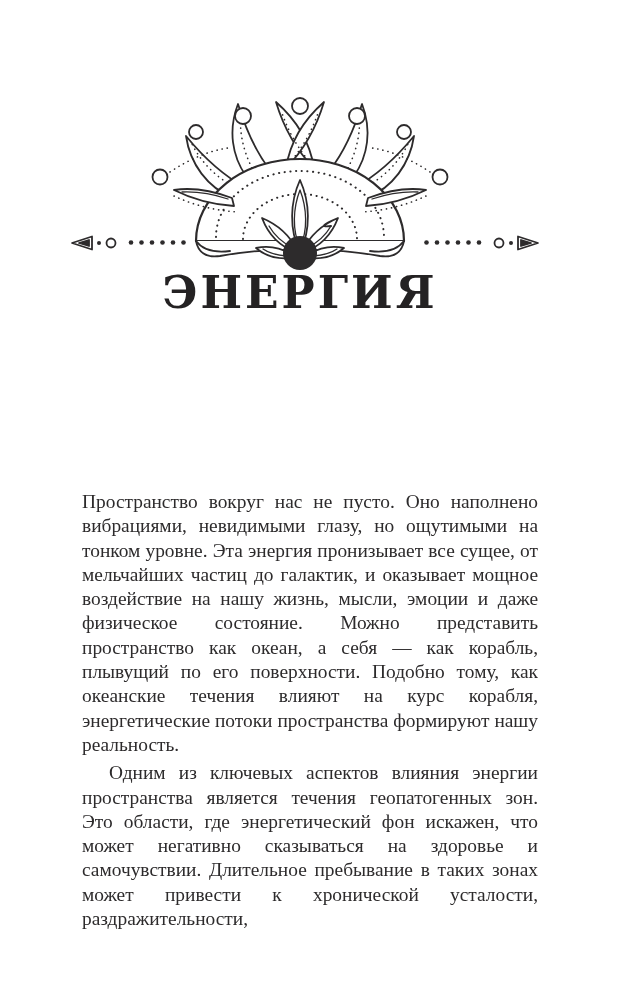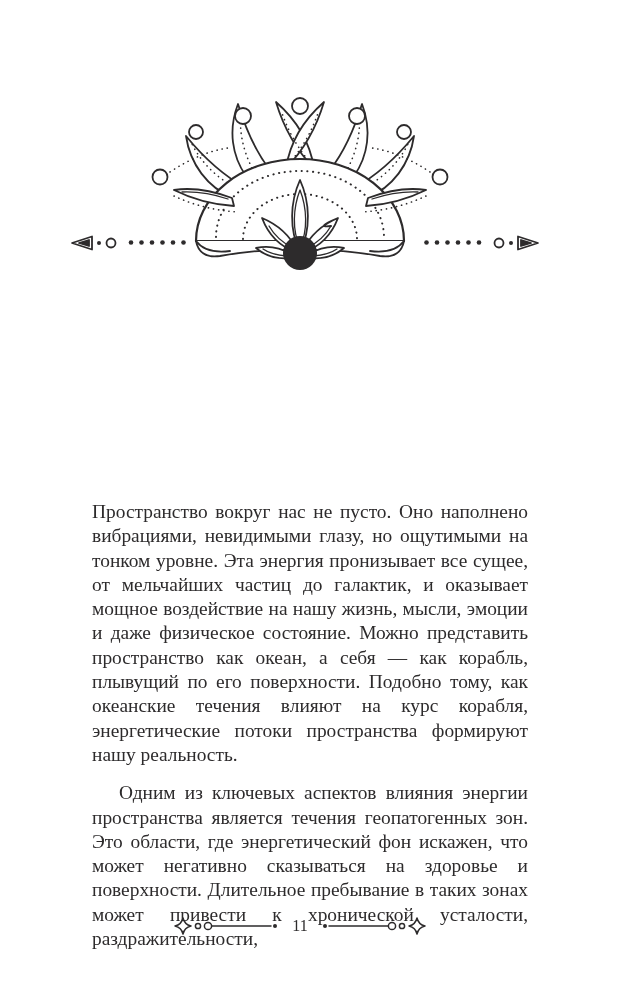--- a/index.html
+++ b/index.html
@@ -20,21 +20,21 @@
     font-size:44px;line-height:52px;
     letter-spacing:3px;
     color:#242223;
   }
   .body-text{
     position:absolute;top:486px;left:78px;width:464px;
     font-size:19.4px;line-height:24.3px;
     text-align:justify;
     color:#2d2b2c;
   }
-  .body-text p{margin:14px;}
+  .body-text p{margin:4px;}
   .body-text p.indented{text-indent:27px;}
   .body-text strong{font-weight:normal;}
   .page-footer{
     position:absolute;top:914px;left:0;width:600px;height:24px;
     display:flex;align-items:center;justify-content:center;gap:10px;
   }
   .page-number{
     font-family:"Liberation Serif", serif;
     font-size:16px;color:#2d2b2c;line-height:20px;
   }
@@ -136,37 +136,21 @@
       <path d="M304 252 Q328 244 338 218 Q314 228 331 226 M304 252 Q328 244 338 218 Q314 228 303 250 Z"></path>
       <path d="M307 248 Q323 240 331 226" fill="none" stroke-width="1.3"></path>
       <path d="M290 258 Q270 260 256 248 Q274 244 291 254 Z"></path>
       <path d="M287 256 Q272 255 263 249" fill="none" stroke-width="1.3"></path>
       <path d="M310 258 Q330 260 344 248 Q326 244 309 254 Z"></path>
       <path d="M313 256 Q328 255 337 249" fill="none" stroke-width="1.3"></path>
       <circle cx="300" cy="253" r="17" fill="#2d2b2c" stroke="none"></circle>
     </g>
   </svg>
 
+  <h1 class="chapter-title">ЭНЕРГИЯ</h1>
 
   <div class="body-text">
     <p>Пространство вокруг нас не пусто. Оно наполнено вибрациями, невидимыми глазу, но ощутимыми на тонком уровне. Эта энергия пронизывает все сущее, от мельчайших частиц до галактик, и оказывает мощное воздействие на нашу жизнь, мысли, эмоции и даже физическое состояние. Можно представить пространство как океан, а себя — как корабль, плывущий по его поверхности. Подобно тому, как океанские течения влияют на курс корабля, энергетические потоки пространства формируют нашу реальность.</p>
-    <p class="indented"><span>Одним из ключевых аспектов влияния энергии пространства является течения </span><strong>геопатогенных зон</strong><span>. Это области, где энергетический фон искажен, что может негативно сказываться на здоровье и поверхности. Длительное пребывание в таких зонах может привести к хронической усталости, раздражительности,</span></p>
+    <p class="indented"><span>Одним из ключевых аспектов влияния энергии пространства является течения </span><strong>геопатогенных зон</strong><span>. Это области, где энергетический фон искажен, что может негативно сказываться на здоровье и самочувствии. Длительное пребывание в таких зонах может привести к хронической усталости, раздражительности,</span></p>
   </div>
 
-  <div class="page-footer">
-    <svg class="flourish" viewBox="0 0 108 20" fill="none" stroke="#2d2b2c" stroke-width="1.5" stroke-linecap="round" stroke-linejoin="round">
-      <path d="M9 2 C10 6.5 12.5 8.9 17 10 C12.5 11.1 10 13.5 9 18 C8 13.5 5.5 11.1 1 10 C5.5 8.9 8 6.5 9 2 Z" fill="#ffffff"></path>
-      <circle cx="24" cy="10" r="2.6"></circle>
-      <circle cx="34" cy="10" r="3.6"></circle>
-      <line x1="38" y1="10" x2="97" y2="10"></line>
-      <circle cx="101" cy="10" r="2" fill="#2d2b2c" stroke="none"></circle>
-    </svg>
-    <span class="page-number">11</span>
-    <svg class="flourish" viewBox="0 0 108 20" fill="none" stroke="#2d2b2c" stroke-width="1.5" stroke-linecap="round" stroke-linejoin="round">
-      <circle cx="7" cy="10" r="2" fill="#2d2b2c" stroke="none"></circle>
-      <line x1="11" y1="10" x2="70" y2="10"></line>
-      <circle cx="74" cy="10" r="3.6"></circle>
-      <circle cx="84" cy="10" r="2.6"></circle>
-      <path d="M99 2 C100 6.5 102.5 8.9 107 10 C102.5 11.1 100 13.5 99 18 C98 13.5 95.5 11.1 91 10 C95.5 8.9 98 6.5 99 2 Z" fill="#ffffff"></path>
-    </svg>
-  </div>
 
 </div>
 
 </body></html>

